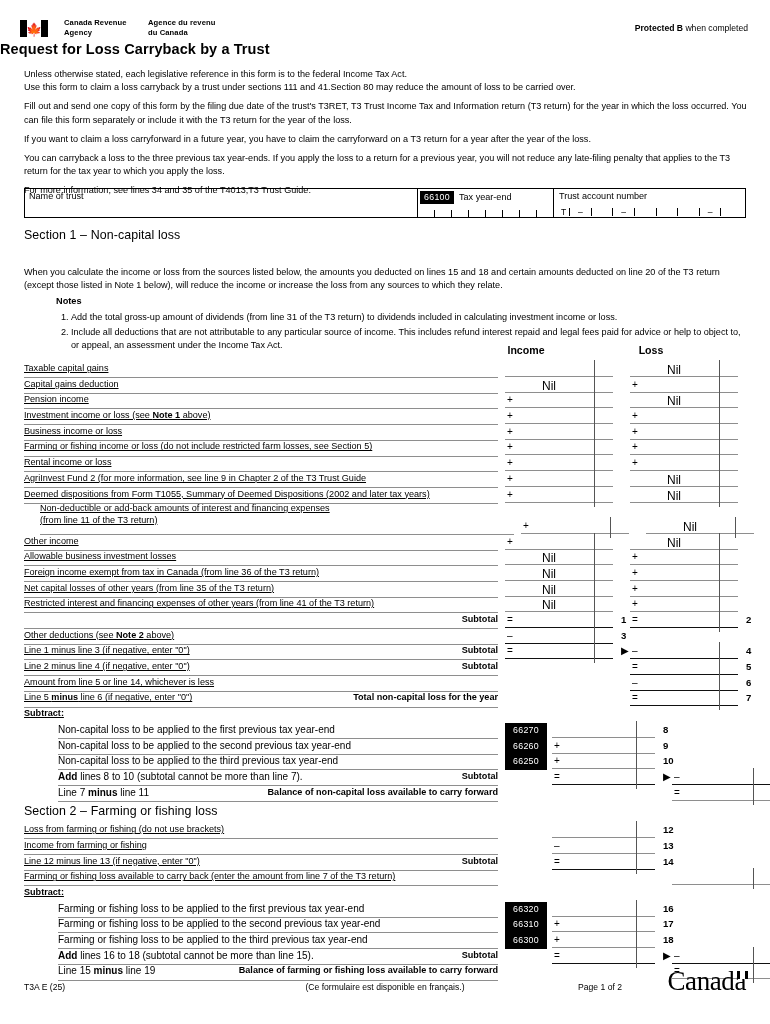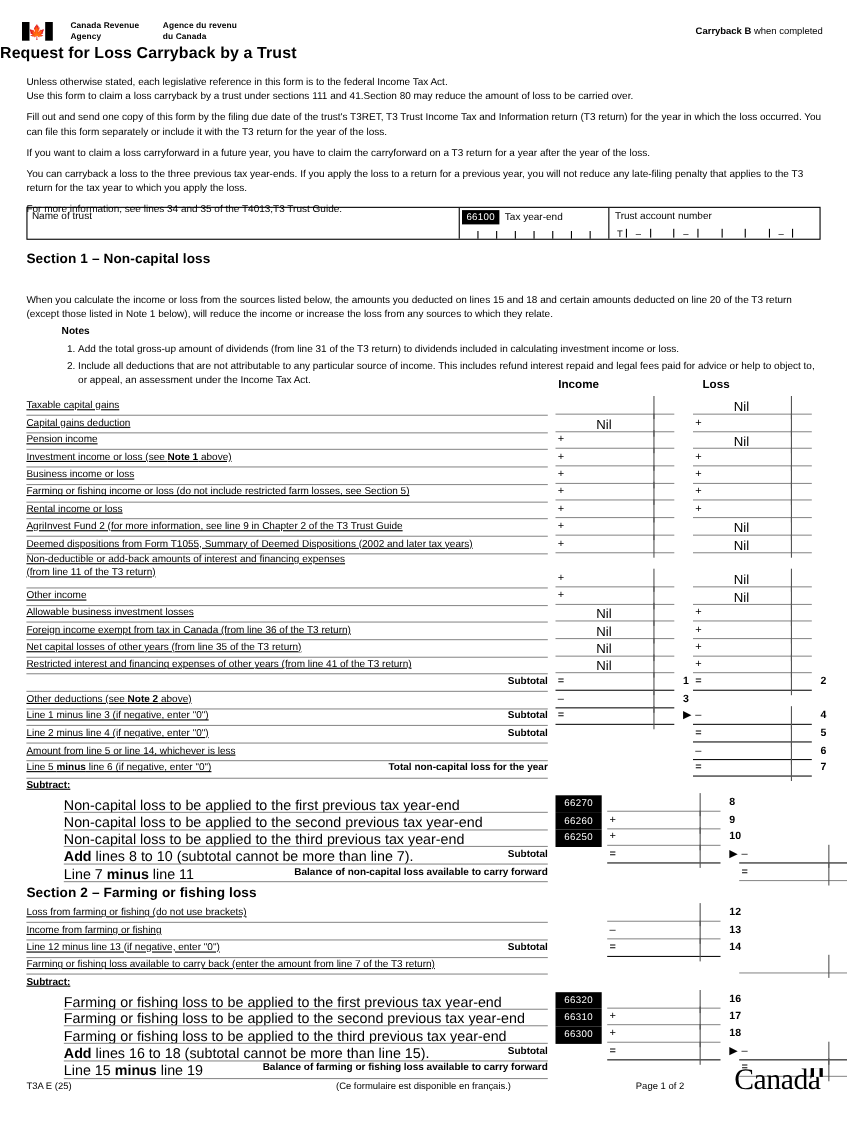--- a/index.html
+++ b/index.html
@@ -38,38 +38,38 @@
   .ticks{position:absolute;left:0;right:0;bottom:0;height:11px;display:flex;}
   .ticks i{flex:1;border-left:1px solid #000;height:7px;align-self:flex-end;}
   .ticks i:first-child{border-left:none;}
   .idacct{flex:1;position:relative;padding:2px 0 0 5px;font-size:9.1px;}
   .acctrow{position:absolute;left:4px;right:3px;bottom:1px;height:11px;display:flex;align-items:flex-end;font-size:8.6px;}
   .acctrow span{flex:1;border-left:1px solid #000;height:8px;text-align:center;line-height:8px;}
   .acctrow span.nb{border-left:none;}
   .acctrow span.lab{border-left:none;flex:0 0 11px;}
 
   
-  .sech{font-size:12.4px;font-weight:bold;letter-spacing:.1px;}
+  .sech{font-size:12.4px;font-weight:normal;letter-spacing:.1px;}
 
   
   .abs{position:absolute;}
 
   
   .notes{position:absolute;left:56px;top:296px;width:690px;}
   .notes .nt{font-weight:bold;font-size:9.2px;margin-bottom:3px;}
   .notes ol{margin:0;padding-left:15px;}
   .notes li{font-size:9.1px;line-height:1.42;margin-bottom:2px;}
 
   
   .tbl{position:absolute;left:24px;top:362px;width:722px;}
   .r{position:relative;height:15.7px;}
   .r .lbl{position:absolute;left:0;top:1px;width:470px;font-size:9.1px;white-space:nowrap;text-decoration:underline;}
   .r .lbl.w2{white-space:normal;line-height:1.25;top:0;}
   .r .uline{position:absolute;left:0;top:15.1px;width:474px;border-top:1px solid #8e8e8e;}
-  .r2{height:31.4px;}
+  .r2{height:31.4px;margin-left:16px;}
   .r2 .uline{top:30.8px;}
 
   
   .mc{position:absolute;top:1px;height:14px;}
   .mc .sign{position:absolute;left:2px;top:0;font-size:10px;line-height:12px;}
   .mc .nil{position:absolute;left:0;right:20px;top:0;text-align:center;font-size:12px;}
   .mc .fl{position:absolute;left:0;right:0;bottom:0;border-top:1px solid #8e8e8e;}
   .mc .fl.hv{border-top:1.6px solid #111;}
   .mc .vb{position:absolute;right:18px;top:-3px;bottom:-4px;border-left:1px solid #555;}
   .mc.inc{left:481px;width:108px;}
@@ -79,21 +79,21 @@
   .num.l{left:722px;}
 
   .colh{position:absolute;font-size:10.6px;font-weight:bold;top:344px;}
   .colh.i{left:481px;width:90px;text-align:center;}
   .colh.l{left:606px;width:90px;text-align:center;}
 
   .sub{position:absolute;right:248px;font-size:9.1px;font-weight:bold;}
   .arrow{position:absolute;font-size:10px;line-height:10px;}
 
   
-  .sblk .slbl{position:absolute;left:34px;top:1px;font-size:13px;white-space:nowrap;}
+  .sblk .slbl{position:absolute;left:34px;top:1px;font-size:10px;white-space:nowrap;}
   .sblk .suline{position:absolute;left:34px;top:15.1px;width:440px;border-top:1px solid #8e8e8e;}
   .codebox{position:absolute;left:481px;top:0px;width:42px;height:15.7px;background:#000;color:#fff;
      font-size:8.8px;text-align:center;line-height:15.7px;letter-spacing:.3px;}
   .mc.cd{left:528px;width:103px;}
   .num.c{left:639px;}
 
   .mc.los2{left:648px;width:98px;}
   .mc.los2 .vb{right:16px;}
 
   .mc.inc2{left:528px;width:103px;}
@@ -118,21 +118,21 @@
       <div class="bar"></div>
       <div class="mid">
           <span class="leaf">🍁</span>
         </div>
       <div class="bar"></div>
     </div>
     <div class="cra">Canada Revenue
 Agency</div>
     <div class="cra2">Agence du revenu
 du Canada</div>
-    <div class="prot"><b>Carryback B</b><span> when completed</span></div>
+    <div class="prot"><b>Protected B</b><span> when completed</span></div>
     <div class="ttl">Request for Loss Carryback by a Trust</div>
   </div>
 
   <div class="intro">
     <p class="tight">Unless otherwise stated, each legislative reference in this form is to the federal Income Tax Act.</p>
     <p>Use this form to claim a loss carryback by a trust under sections 111 and 41.Section 80 may reduce the amount of loss to be carried over.</p>
     <p>Fill out and send one copy of this form by the filing due date of the trust's T3RET, T3 Trust Income Tax and Information return (T3 return) for the year in which the loss occurred. You can file this form separately or include it with the T3 return for the year of the loss.</p>
     <p>If you want to claim a loss carryforward in a future year, you have to claim the carryforward on a T3 return for a year after the year of the loss.</p>
     <p>You can carryback a loss to the three previous tax year-ends. If you apply the loss to a return for a previous year, you will not reduce any late-filing penalty that applies to the T3 return for the tax year to which you apply the loss.</p>
     <p>For more information, see lines 34 and 35 of the T4013,T3 Trust Guide.</p>

